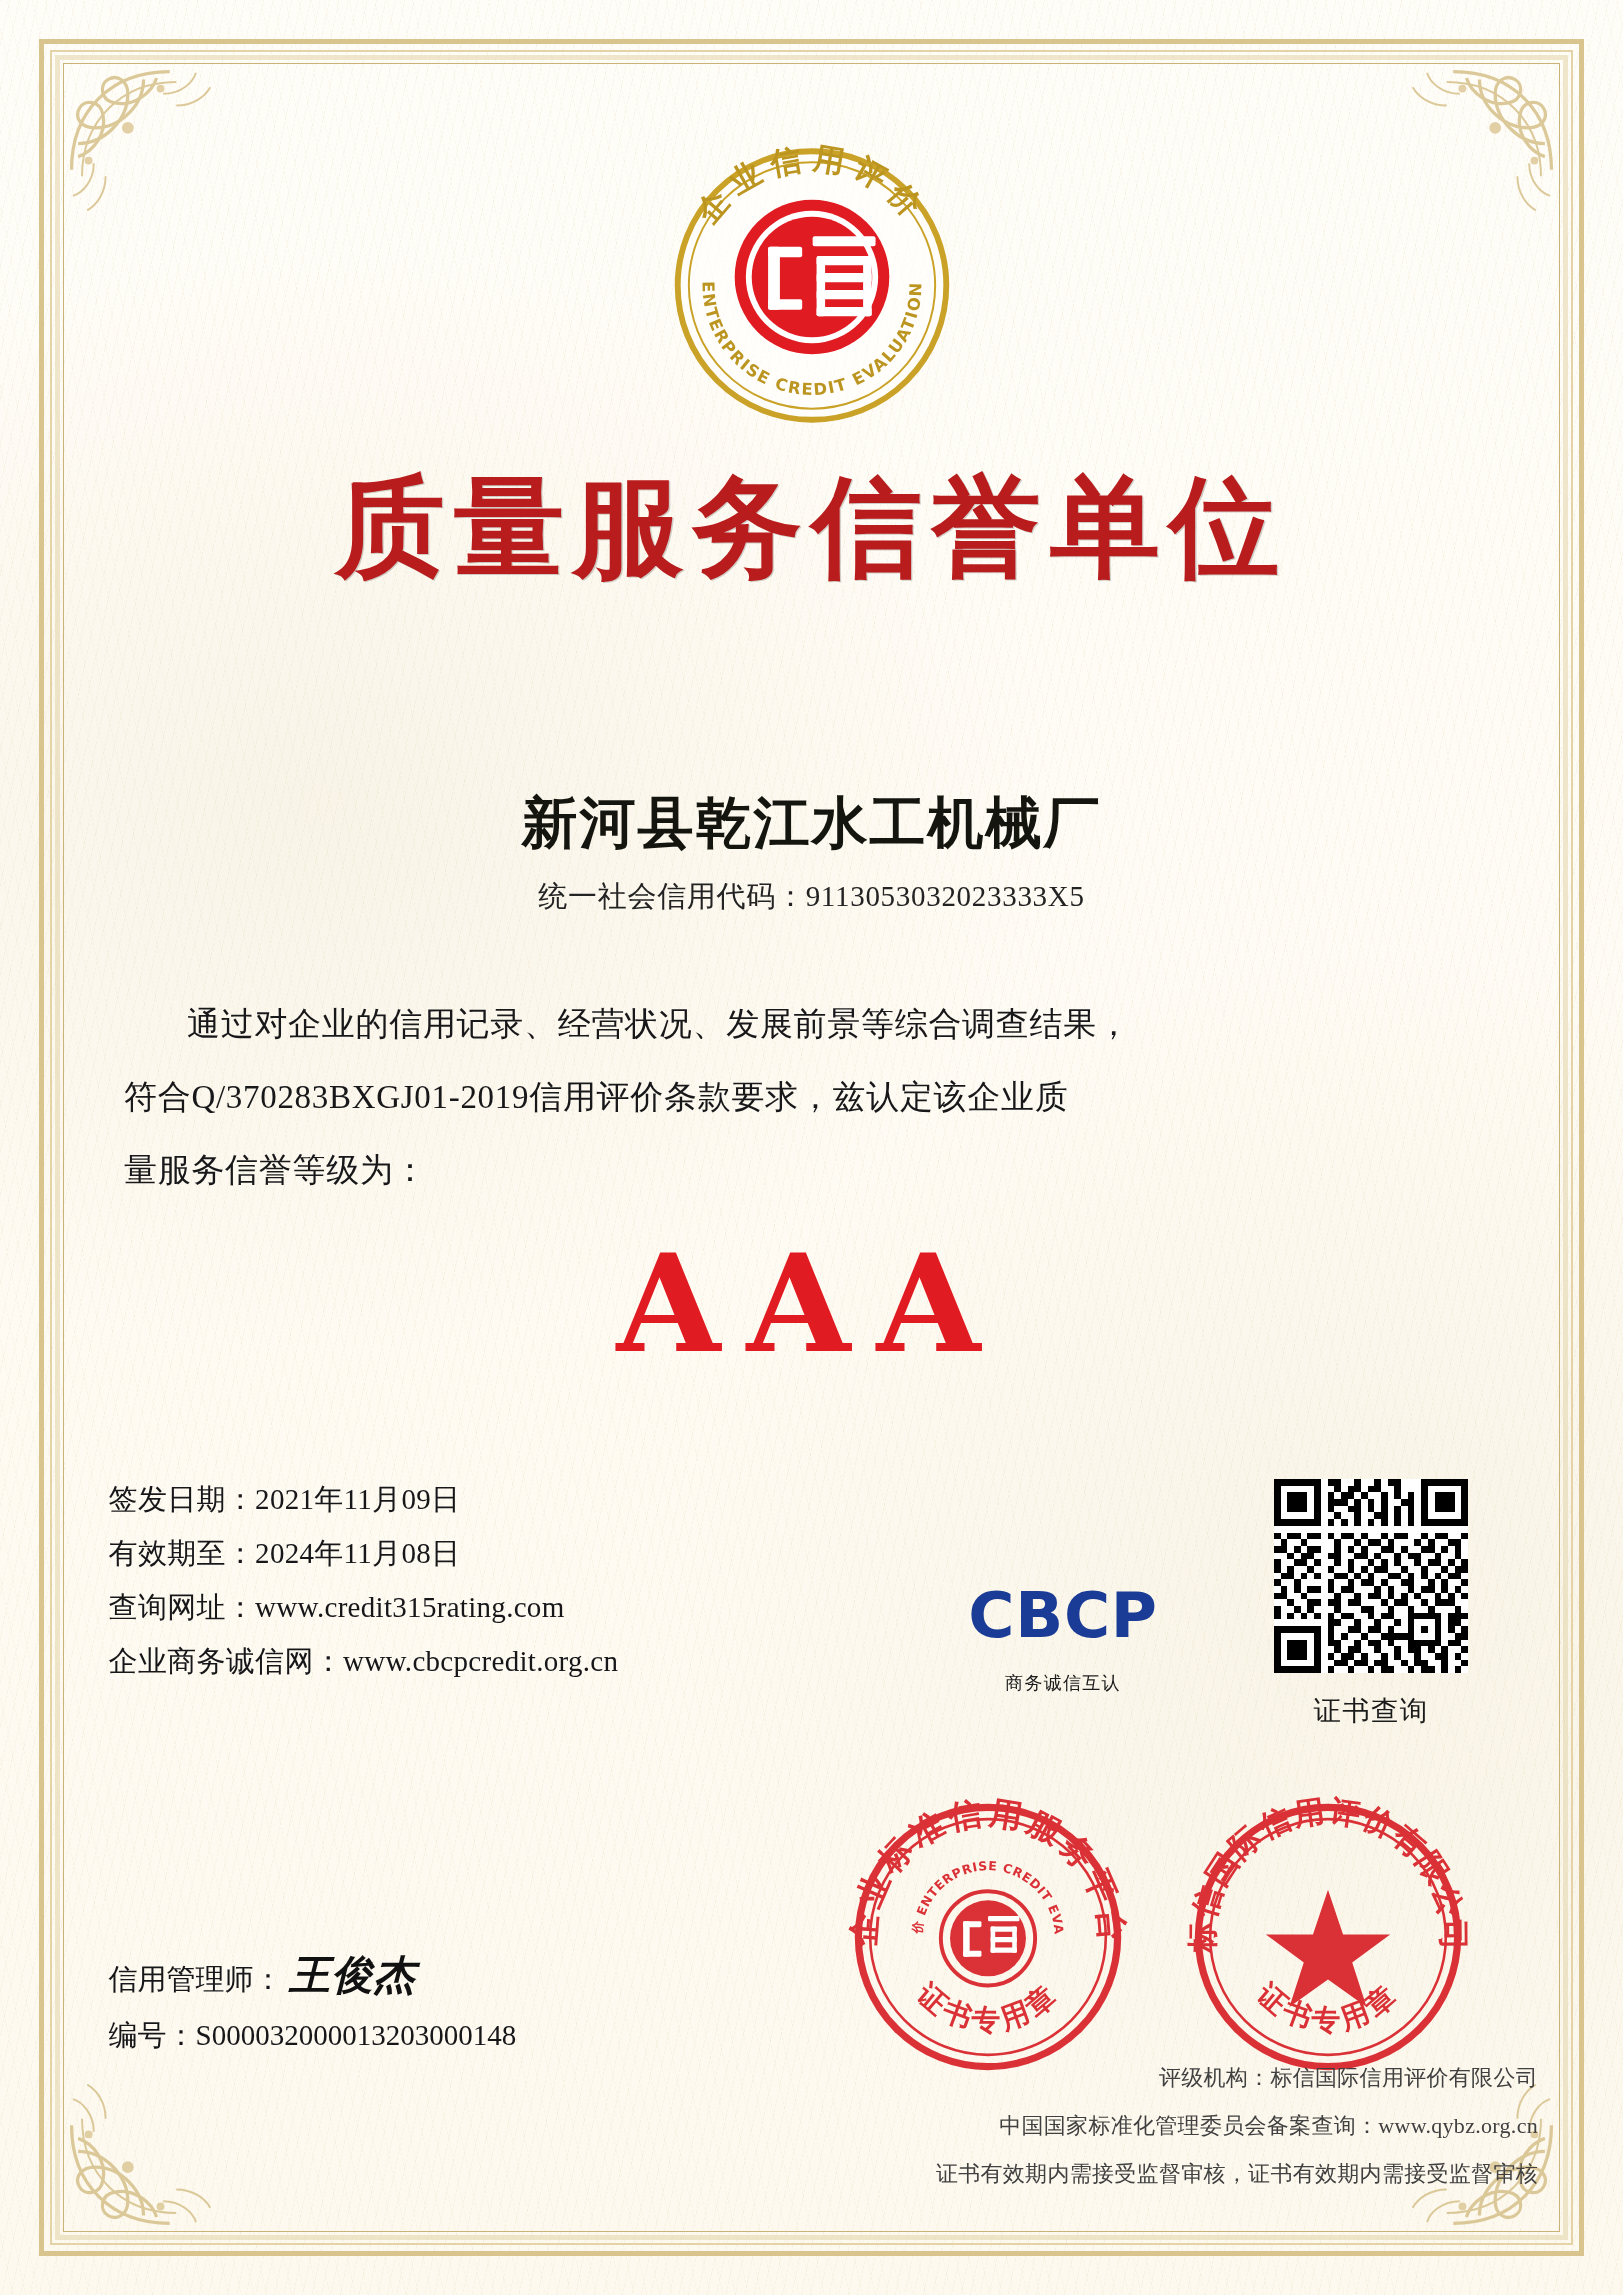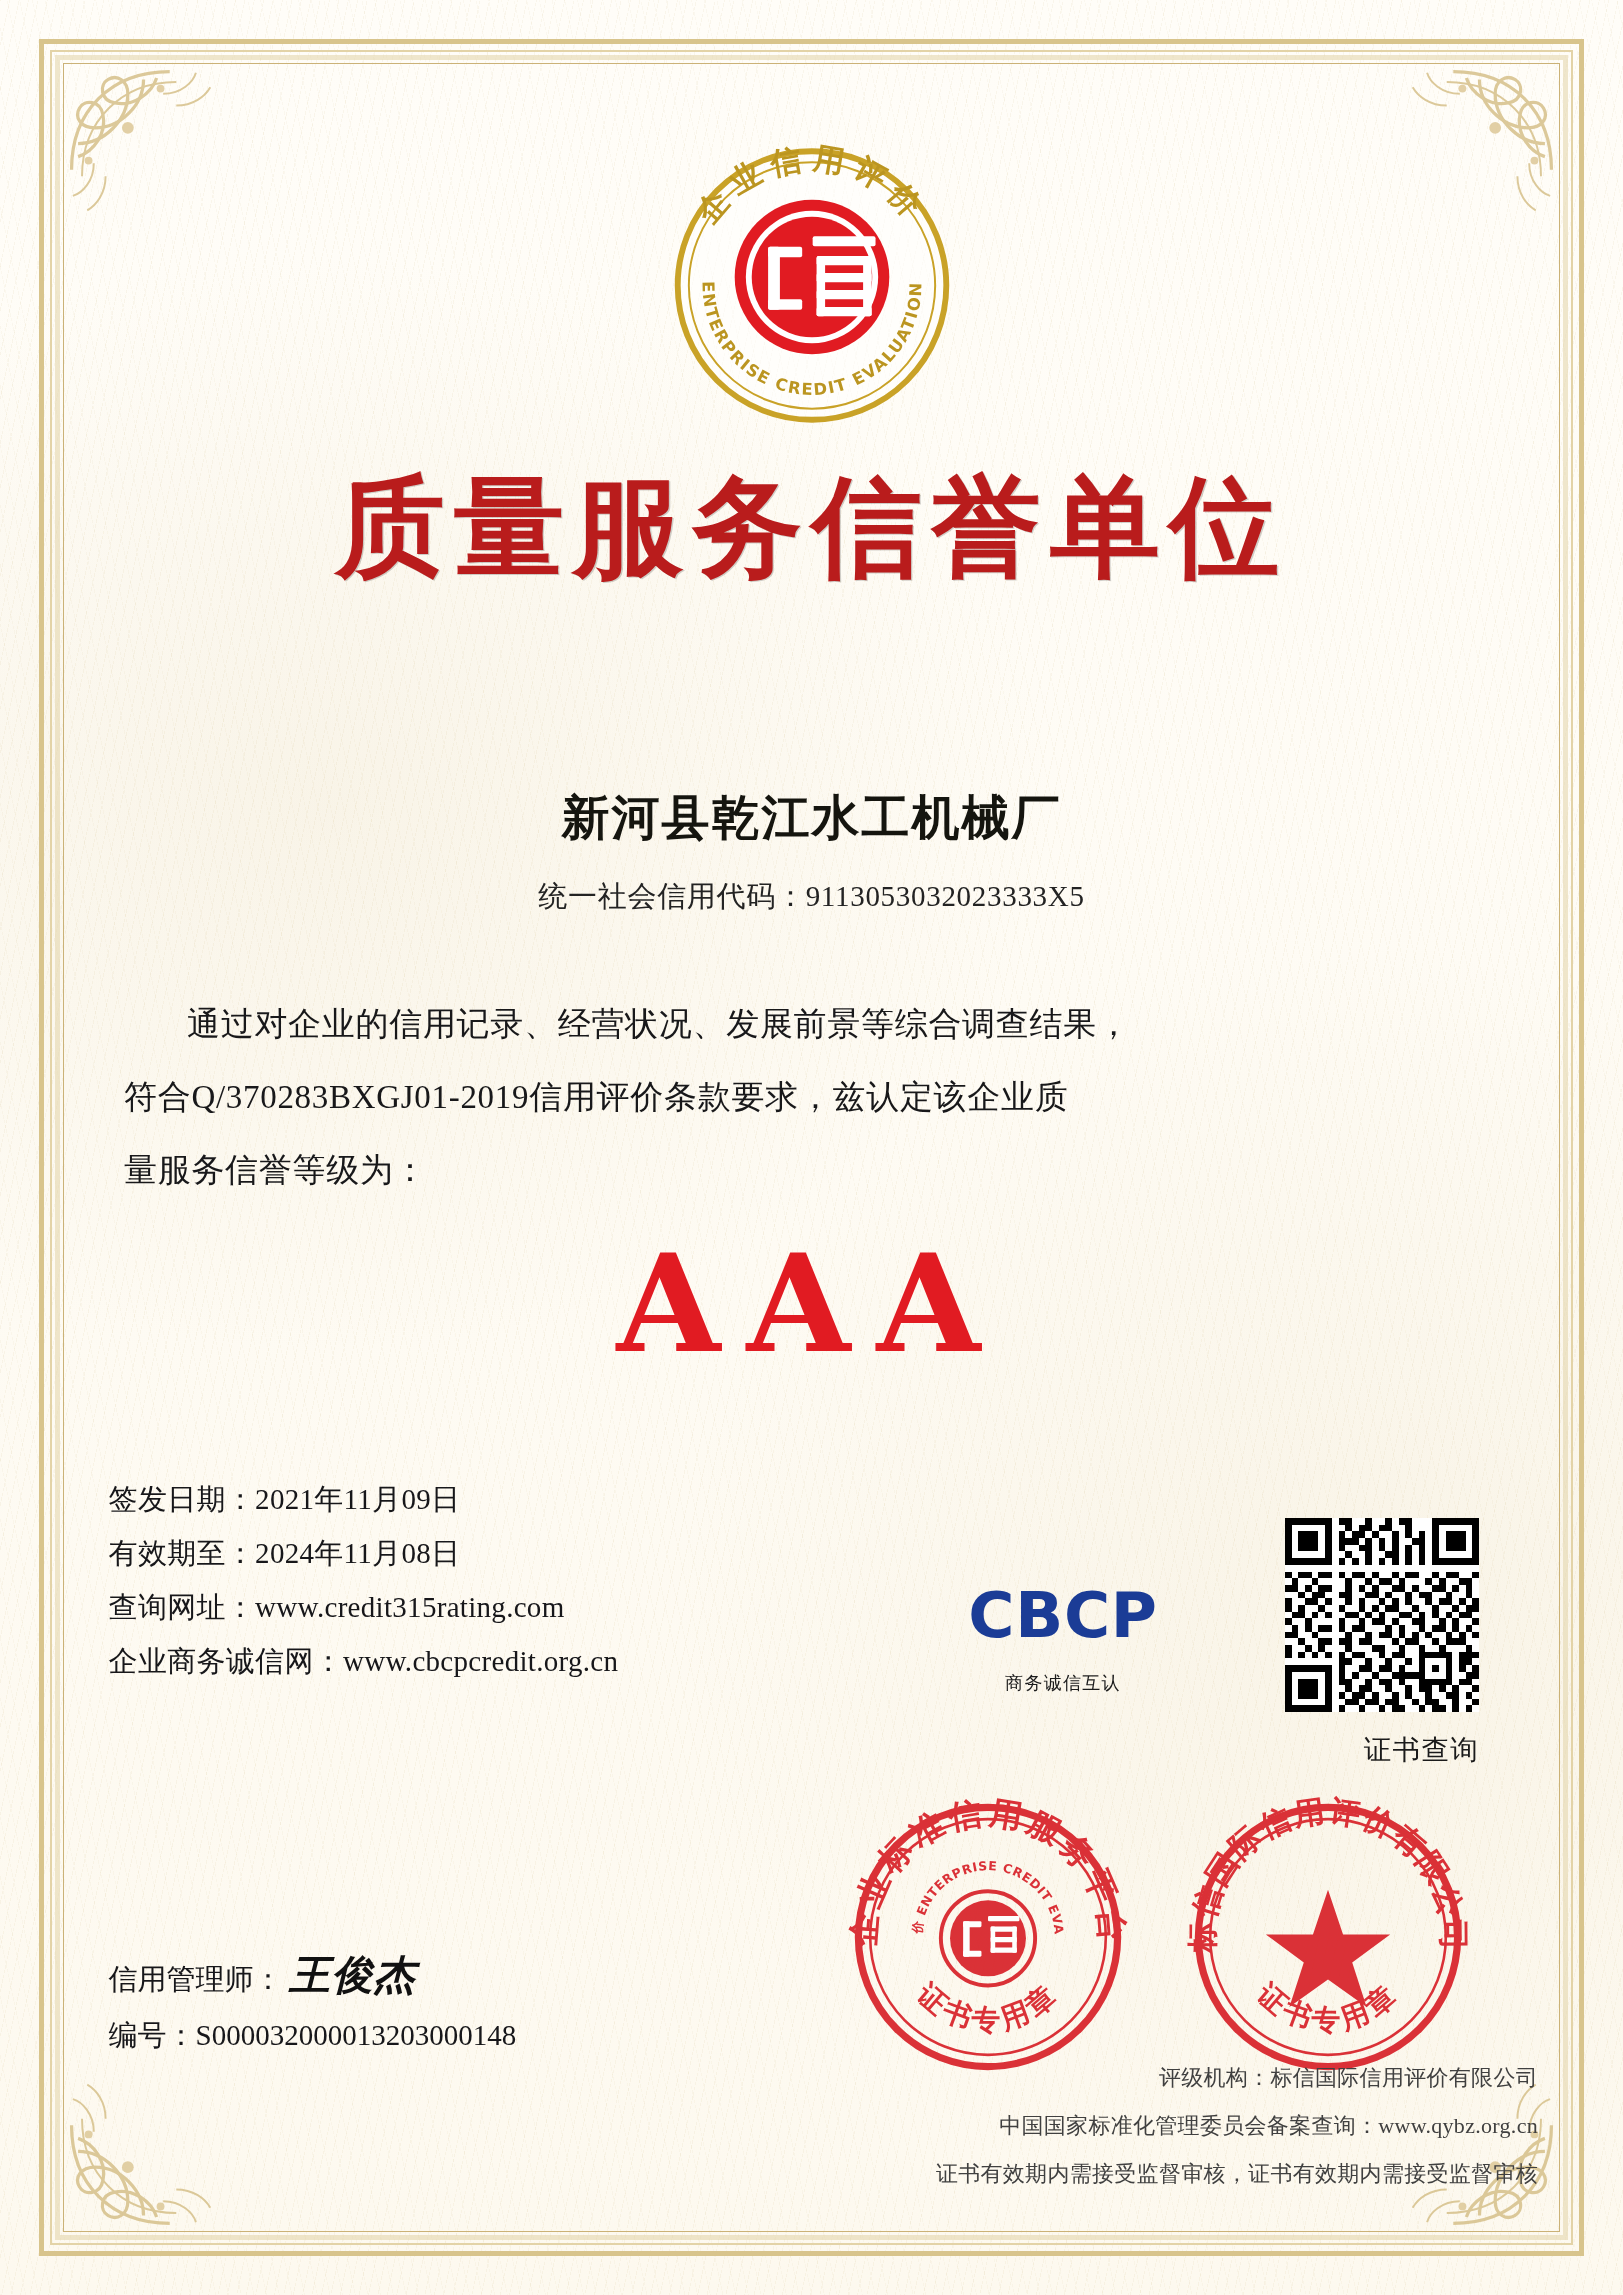--- a/index.html
+++ b/index.html
@@ -105,21 +105,21 @@
     text-shadow: 1.3px 1.3px 0 rgba(0,0,0,0.18);
   }
 
   .company {
     position: absolute;
     top: 707px;
     left: 0; right: 0;
     text-align: center;
     font-family: "DejaVu Serif", serif;
     font-weight: bold;
-    font-size: 48px;
+    font-size: 56px;
     letter-spacing: 2px;
     color: #15150f;
   }
 
   .credit-code {
     position: absolute;
     top: 798px;
     left: 0; right: 0;
     text-align: center;
     font-family: "Liberation Serif", serif;
@@ -188,23 +188,23 @@
     font-family: "Liberation Serif", serif;
     font-size: 18px;
     color: #1b1b1b;
     letter-spacing: 1.3px;
   }
 
   
   .qr-block {
     position: absolute;
     left: 1178px;
-    top: 1439px;
+    top: 1400px;
     width: 216px;
-    text-align: right;
+    text-align: center;
   }
   .qr {
     width: 194px;
     height: 194px;
     margin: 0 auto;
     background-color: #ffffff;
     image-rendering: pixelated;
   }
   .qr-cap {
     margin-top: 18.3px;

